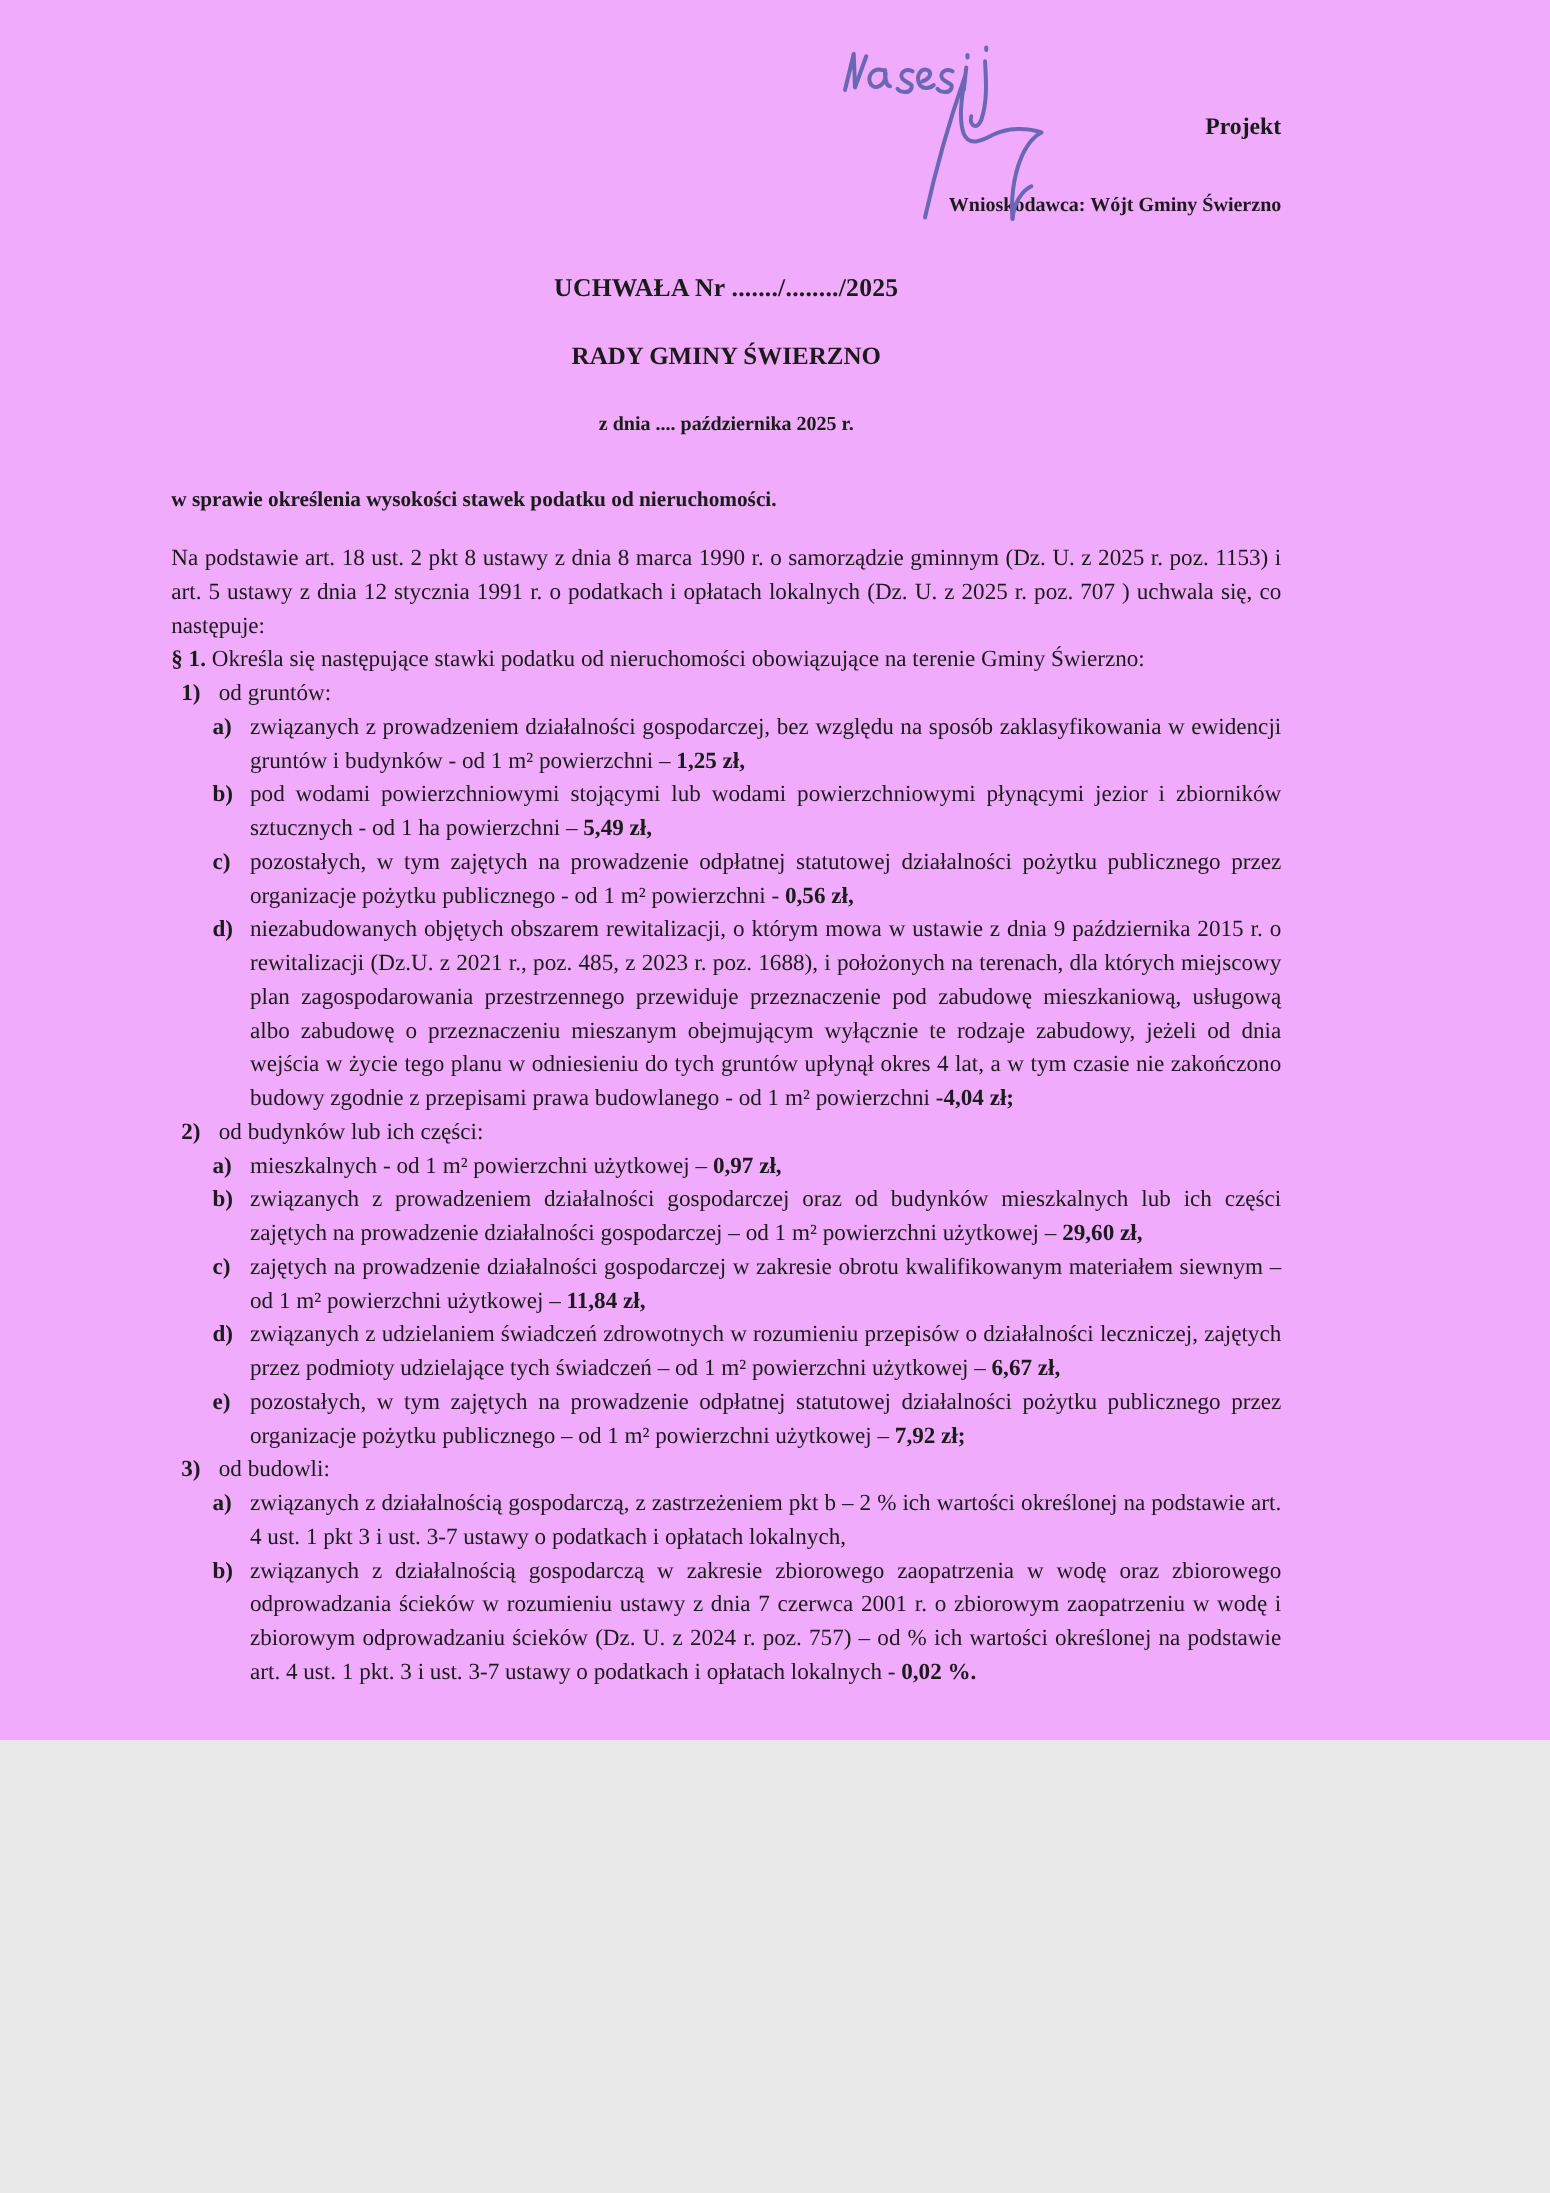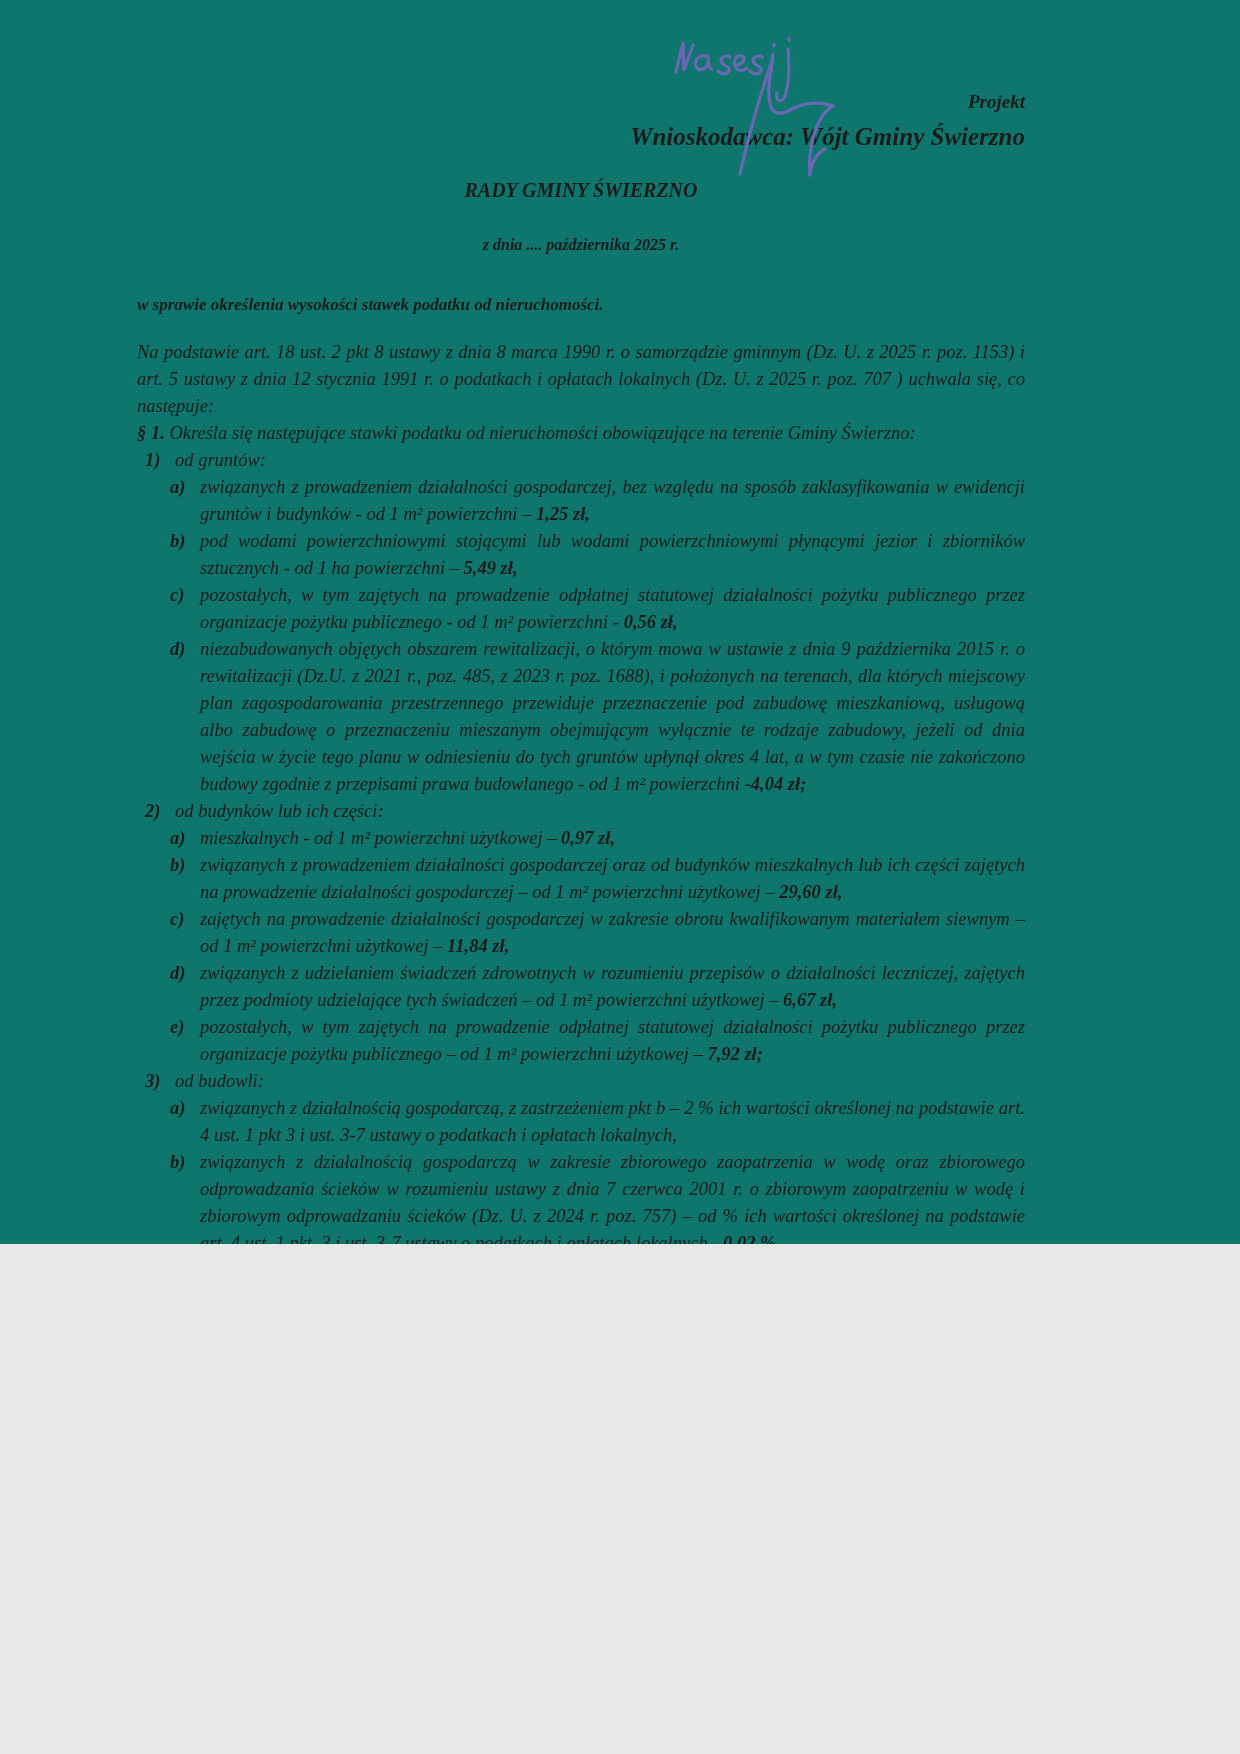--- a/index.html
+++ b/index.html
@@ -1,40 +1,39 @@
 <!DOCTYPE html>
 <html lang="pl"><head>
 <meta charset="utf-8">
 <style>
   html, body { margin: 0; padding: 0; background: #e8e8e8; }
   .page {
     position: relative;
     width: 1240px;
-    height: 1244px;
+    height: 1392px;
     margin: 0 auto;
-    background: #0f766e;
+    background: #f0abfc;
     color: #1b1b1b;
     font-family: "Liberation Serif", "DejaVu Serif", serif;
     font-size: 18.5px;
     line-height: 27px;
     box-sizing: border-box;
     padding: 0 215px 0 137px;
     overflow: hidden;
-    font-style: italic;
   }
   .handwriting-svg {
     position: absolute;
     left: 592px;
     top: 16px;
     width: 310px;
     height: 180px;
   }
   .align-right { text-align: right; font-weight: bold; }
   .projekt-line { margin-top: 88px; font-size: 19px; }
-  .proposer-line { margin-top: 8px; font-size: 25px; }
+  .proposer-line { margin-top: 36px; font-size: 16px; }
   .doc-title { text-align: center; font-weight: bold; }
   .title-1 { margin-top: 40px; font-size: 20.5px; letter-spacing: 0.2px; }
   .title-2 { margin-top: 27px; font-size: 20px; }
   .title-3 { margin-top: 27px; font-size: 16px; }
   .subject-line { margin-top: 33px; font-weight: bold; font-size: 17px; }
   .body-par { margin-top: 21px; text-align: justify; }
   .par-marker { font-weight: bold; }
   .list { margin: 0; }
   .section-head { display: flex; }
   .section-head .marker {
@@ -80,20 +79,21 @@
       <path d="M180,45 C177,64 175,80 179,91 C183,101 193,97 202,92 C214,86 230,86 241,90"></path>
 
       <path d="M241,90 C232,95 225,107 221,122 C218,134 217,147 218,159"></path>
       <path d="M218,159 C219,147 225,137 233,133"></path>
     </g>
   </svg>
 
   <div class="align-right projekt-line">Projekt</div>
   <div class="align-right proposer-line">Wnioskodawca: Wójt Gminy Świerzno</div>
 
+  <div class="doc-title title-1">UCHWAŁA Nr ......./......../2025</div>
   <div class="doc-title title-2">RADY GMINY ŚWIERZNO</div>
   <div class="doc-title title-3">z dnia .... października 2025 r.</div>
 
   <div class="subject-line">w sprawie określenia wysokości stawek podatku od nieruchomości.</div>
 
   <div class="body-par">Na podstawie art. 18 ust. 2 pkt 8 ustawy z dnia 8 marca 1990 r. o samorządzie gminnym (Dz. U. z 2025 r. poz. 1153) i art. 5 ustawy z dnia 12 stycznia 1991 r. o podatkach i opłatach lokalnych (Dz. U. z 2025 r. poz. 707 ) uchwala się, co następuje:</div>
 
   <div class="body-par" style="margin-top:0;">
     <span class="par-marker">§ 1.</span><span> Określa się następujące stawki podatku od nieruchomości obowiązujące na terenie Gminy Świerzno:</span>
   </div>

